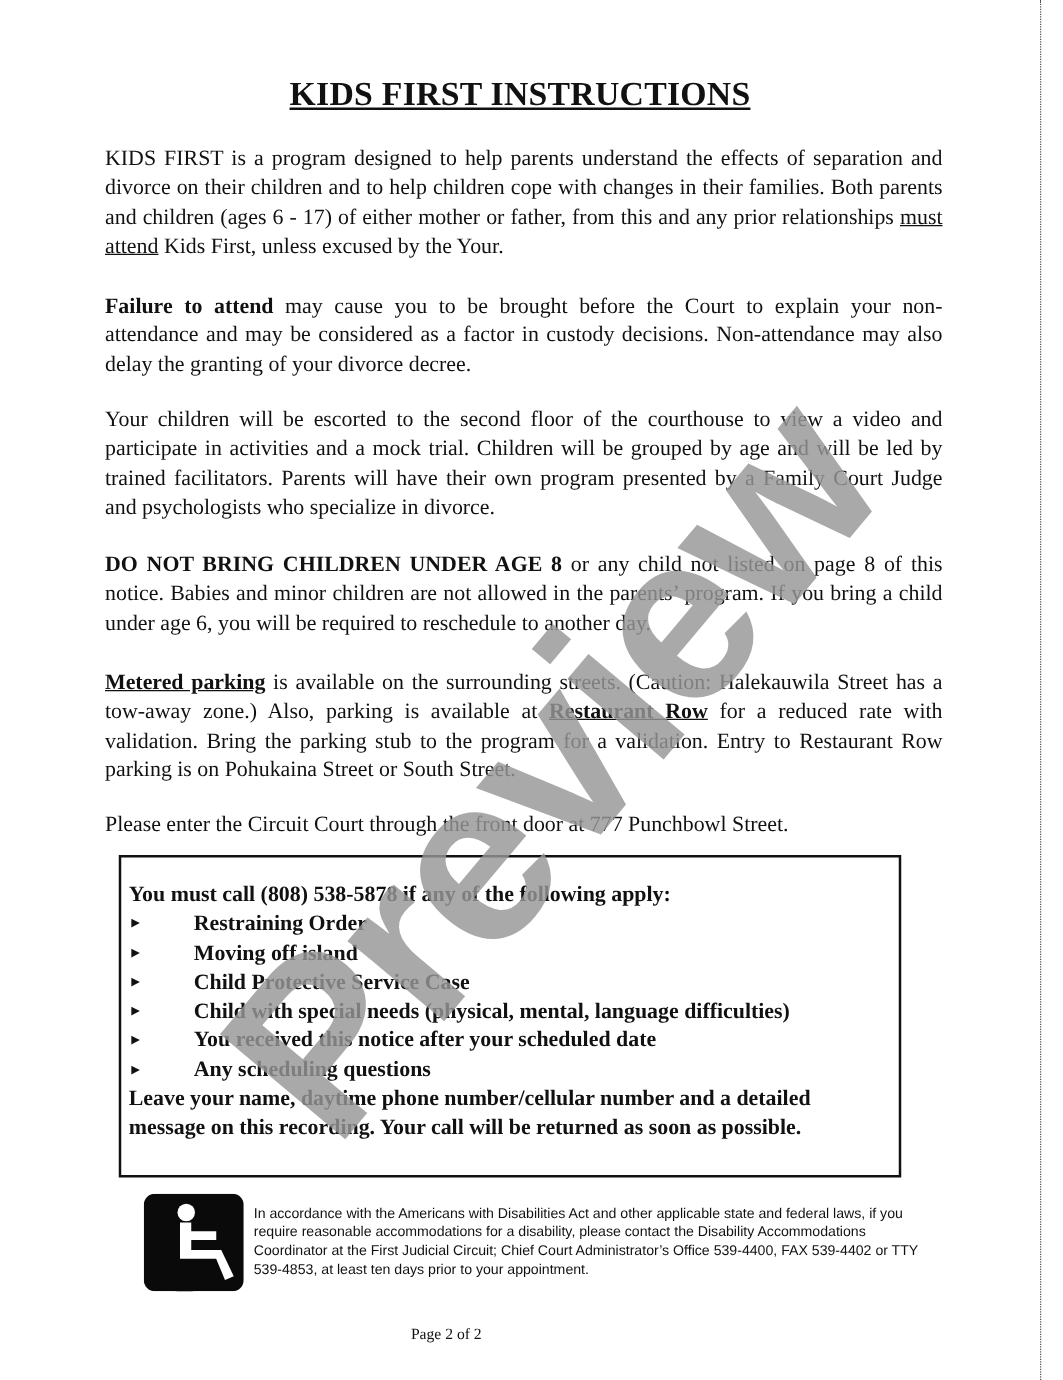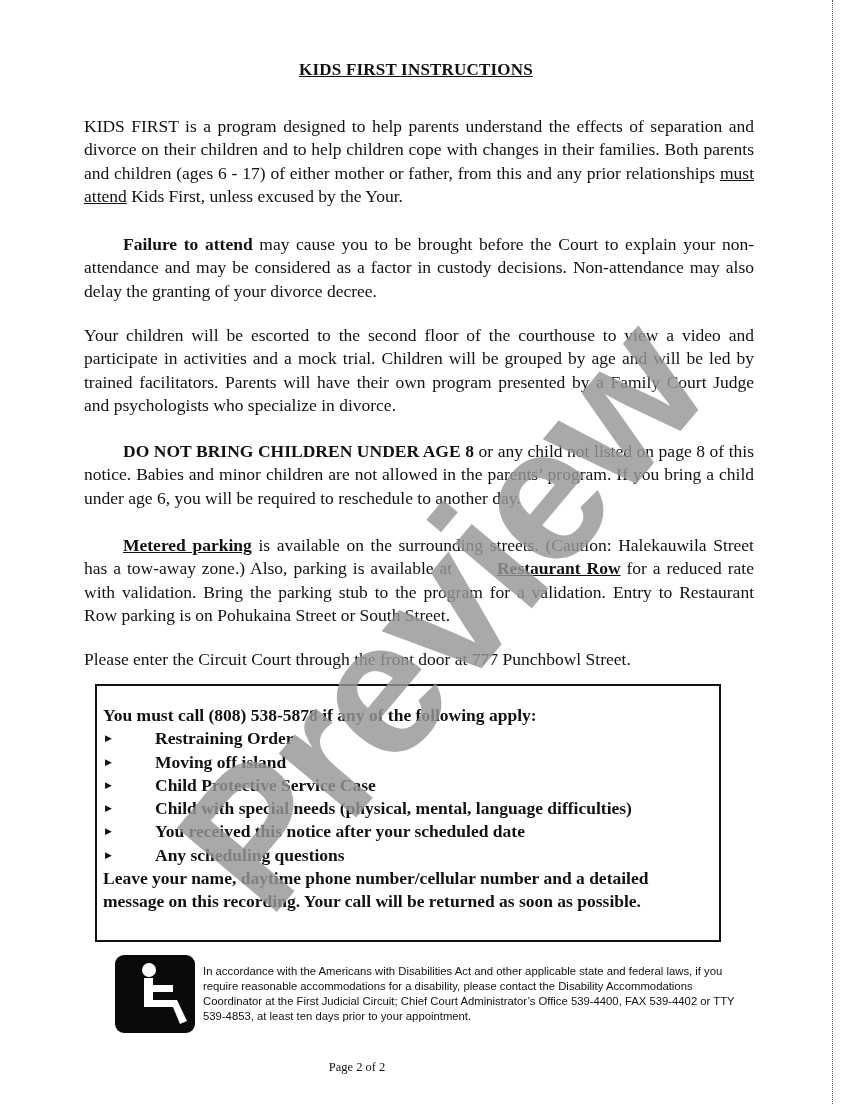--- a/index.html
+++ b/index.html
@@ -26,34 +26,34 @@
       left: 832px; top: 0;
       width: 0; height: 1104px;
       border-left: 1px dotted #555;
     }
     .title {
       position: absolute;
       left: 0; top: 60px;
       width: 832px;
       text-align: center;
       font-weight: bold;
-      font-size: 17px;
+      font-size: 27px;
       text-decoration: underline;
       letter-spacing: 0.2px;
     }
     .para {
       position: absolute;
       left: 84px;
       width: 670px;
       font-size: 17.5px;
       line-height: 23.3px;
       text-align: justify;
     }
     .para u { text-decoration: underline; }
-    .b { font-weight: bold; margin-left: 39px; }
+    .b { font-weight: bold; }
     #p1 { top: 115px; }
     #p2 { top: 233px; }
     #p3 { top: 324px; }
     #p4 { top: 440px; }
     #p5 { top: 534px; }
     #p6 { top: 648px; }
 
     .callbox {
       position: absolute;
       left: 95px; top: 684px;

